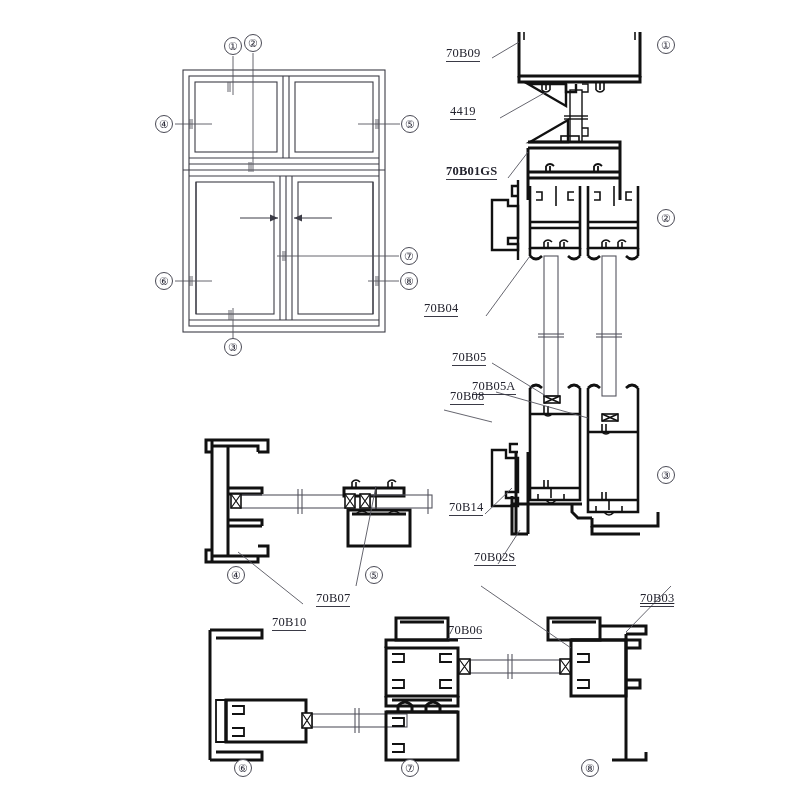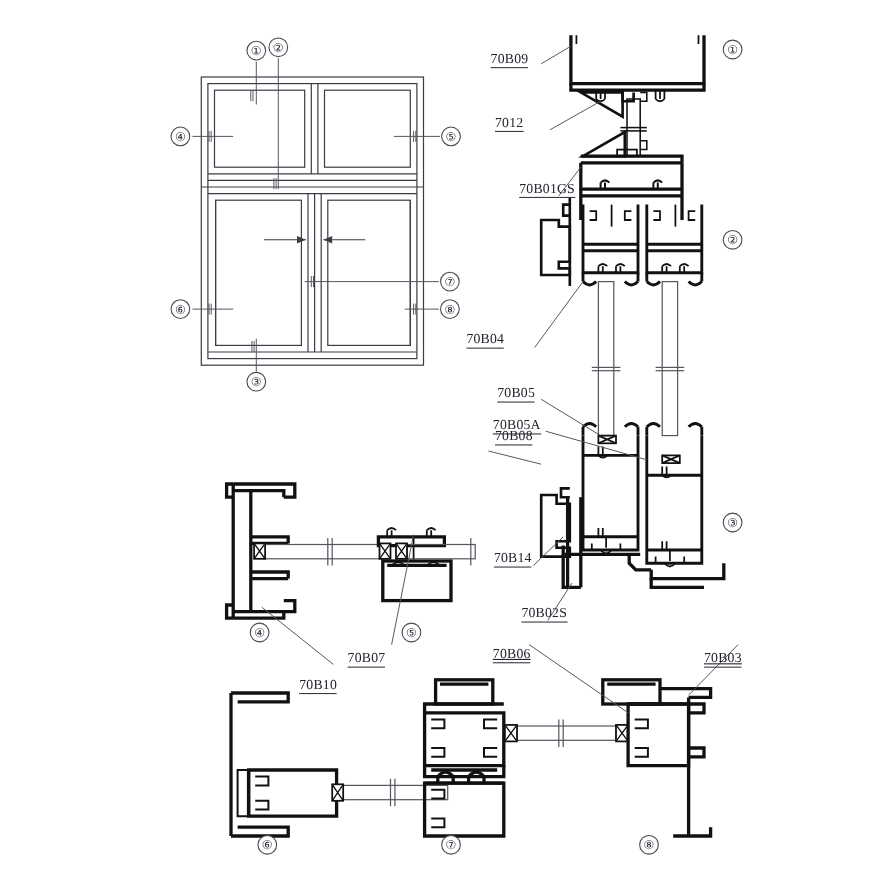--- a/index.html
+++ b/index.html
@@ -388,31 +388,31 @@
       <path d="M303,604 L238,552"></path>
       <path d="M356,586 L376,486"></path>
       <path d="M481,586 L571,648"></path>
       <path d="M671,586 L626,632"></path>
     </g>
     </g>
   </svg>
 
   <div id="labels">
       <div class="lbl" style="left: 446px; top: 47px;">70B09</div>
-      <div class="lbl" style="left: 450px; top: 105px;">7012</div>
-      <div class="lbl" style="left: 472px; top: 165px;">70B01GS</div>
+      <div class="lbl" style="left: 450px; top: 105px;">4419</div>
+      <div class="lbl" style="left: 446px; top: 165px; font-weight: bold;">70B01GS</div>
       <div class="lbl" style="left: 424px; top: 302px;">70B04</div>
       <div class="lbl" style="left: 452px; top: 351px; font-family: Liberation Serif, serif;">70B05</div>
-      <div class="lbl" style="left: 448px; top: 380px;">70B05A</div>
+      <div class="lbl" style="left: 472px; top: 380px;">70B05A</div>
       <div class="lbl" style="left: 450px; top: 390px; font-family: Liberation Serif, serif;">70B08</div>
       <div class="lbl" style="left: 449px; top: 501px; font-family: Liberation Serif, serif;">70B14</div>
       <div class="lbl" style="left: 474px; top: 551px;">70B02S</div>
       <div class="lbl" style="left: 272px; top: 616px;">70B10</div>
       <div class="lbl" style="left: 316px; top: 592px;">70B07</div>
-      <div class="lbl" style="left: 448px; top: 588px; text-decoration: underline;">70B06</div>
+      <div class="lbl" style="left: 448px; top: 624px;">70B06</div>
       <div class="lbl" style="left: 640px; top: 592px; text-decoration: underline;">70B03</div>
     </div>
   <div id="markers">
       <div class="mkr" style="left: 224px; top: 37px;">①</div>
       <div class="mkr" style="left: 244px; top: 34px;">②</div>
       <div class="mkr" style="left: 224px; top: 338px;">③</div>
       <div class="mkr" style="left: 155px; top: 115px;">④</div>
       <div class="mkr" style="left: 401px; top: 115px;">⑤</div>
       <div class="mkr" style="left: 155px; top: 272px;">⑥</div>
       <div class="mkr" style="left: 400px; top: 247px;">⑦</div>

